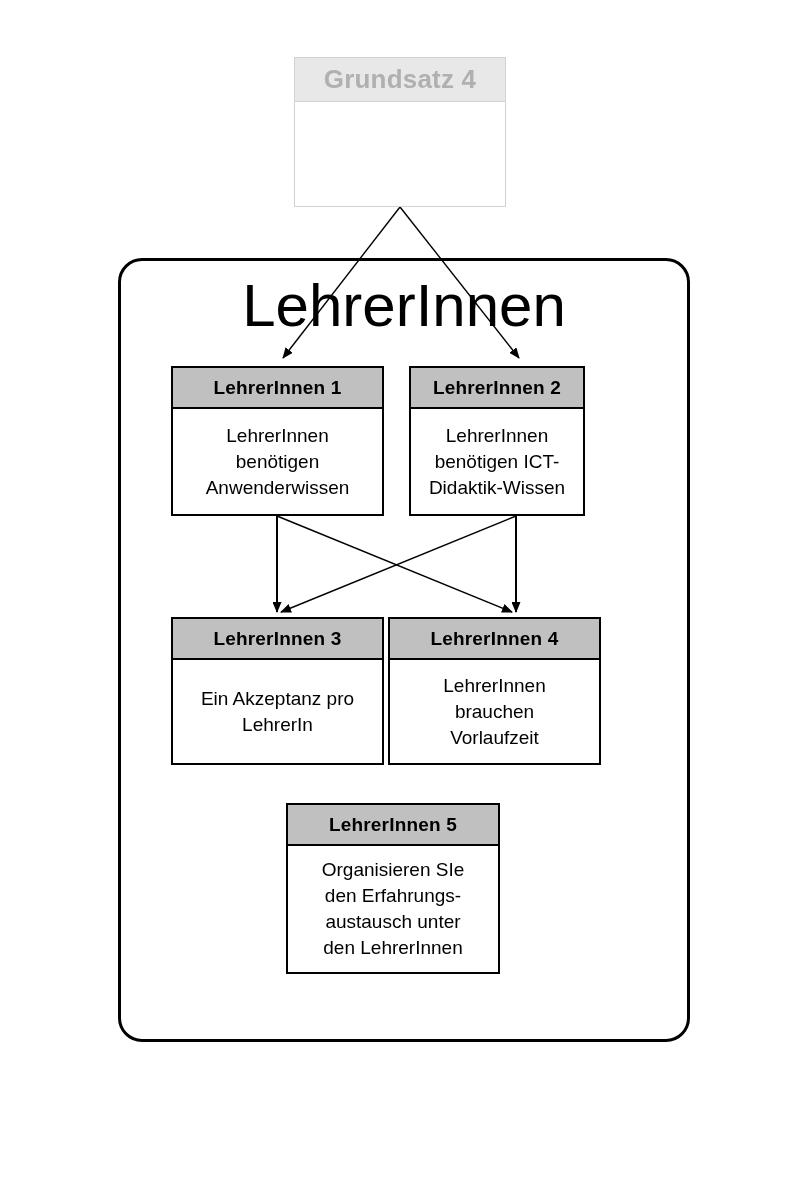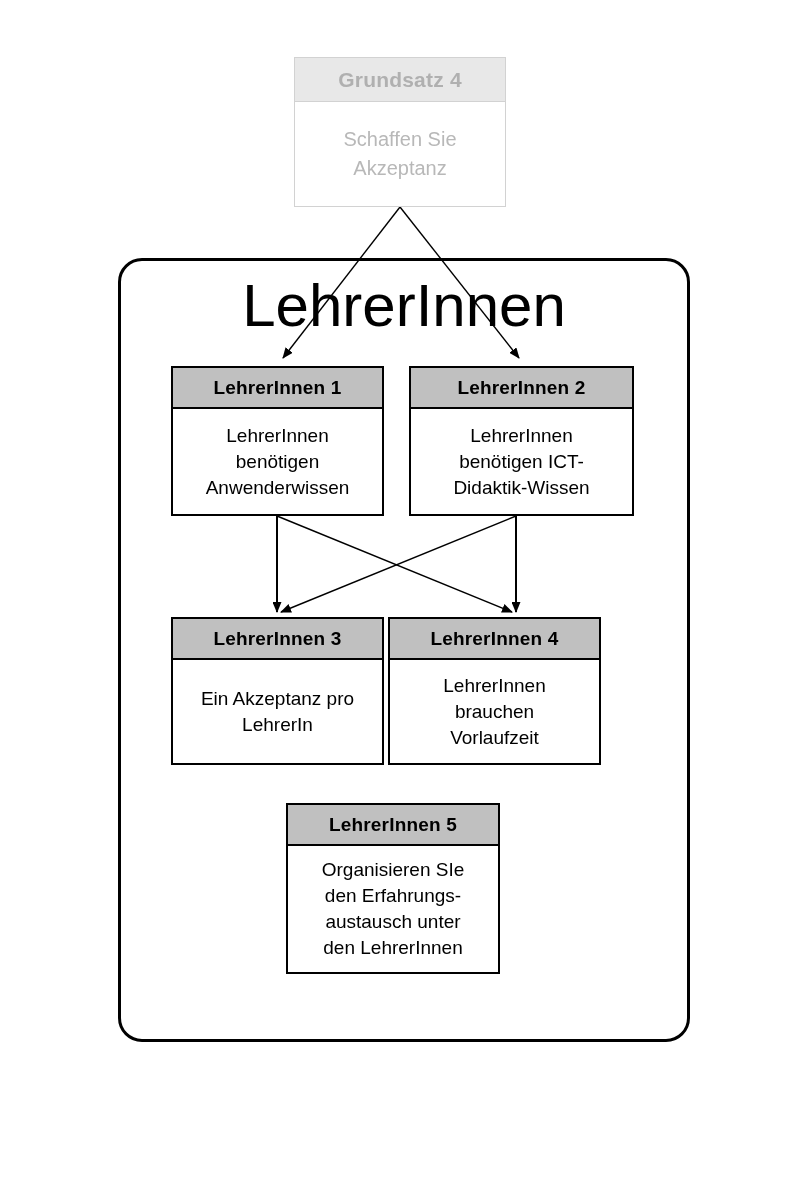--- a/index.html
+++ b/index.html
@@ -56,21 +56,21 @@
   }
 
   
   .card.faded {
     border: 1px solid #d2d2d2;
   }
   .card.faded .card-header {
     background: #e8e8e8;
     border-bottom: 1px solid #d2d2d2;
     color: #b0b0b0;
-    font-size: 21px;
+    font-size: 26px;
   }
   .card.faded .card-body {
     color: #b8b8b8;
     font-size: 20px;
     line-height: 29px;
   }
 
   
   .card.solid {
     border: 2px solid #000000;
@@ -125,36 +125,34 @@
 
     <line x1="516" y1="516" x2="516" y2="612" stroke="#000000" stroke-width="2" marker-end="url(#arrowhead)"></line>
 
     <line x1="277" y1="516" x2="512" y2="612" stroke="#000000" stroke-width="1.4" marker-end="url(#arrowhead)"></line>
 
     <line x1="516" y1="516" x2="281" y2="612" stroke="#000000" stroke-width="1.4" marker-end="url(#arrowhead)"></line>
   </svg>
 
   <div class="card faded" style="left:294px; top:57px; width:212px; height:150px;">
     <div class="card-header" style="height:44px;">Grundsatz 4</div>
-    <div class="card-body">Schaffen Sie
-Akzeptanz</div>
   </div>
 
   <div id="group-container" style="left:118px; top:258px; width:572px; height:784px;"></div>
 
   <div id="group-title" style="left:118px; top:276px; width:572px;">LehrerInnen</div>
 
   <div class="card solid" style="left:171px; top:366px; width:213px; height:150px;">
     <div class="card-header" style="height:41px;">LehrerInnen 1</div>
     <div class="card-body">LehrerInnen
 benötigen
 Anwenderwissen</div>
   </div>
 
-  <div class="card solid" style="left:409px; top:366px; width:225px; height:150px;">
+  <div class="card solid" style="left:409px; top:366px; width:176px; height:150px;">
     <div class="card-header" style="height:41px;">LehrerInnen 2</div>
     <div class="card-body">LehrerInnen
 benötigen ICT-
 Didaktik-Wissen</div>
   </div>
 
   <div class="card solid" style="left:171px; top:617px; width:213px; height:148px;justify-content:center;">
     <div class="card-header" style="height:41px;">LehrerInnen 3</div>
     <div class="card-body">Ein Akzeptanz pro
 LehrerIn</div>

